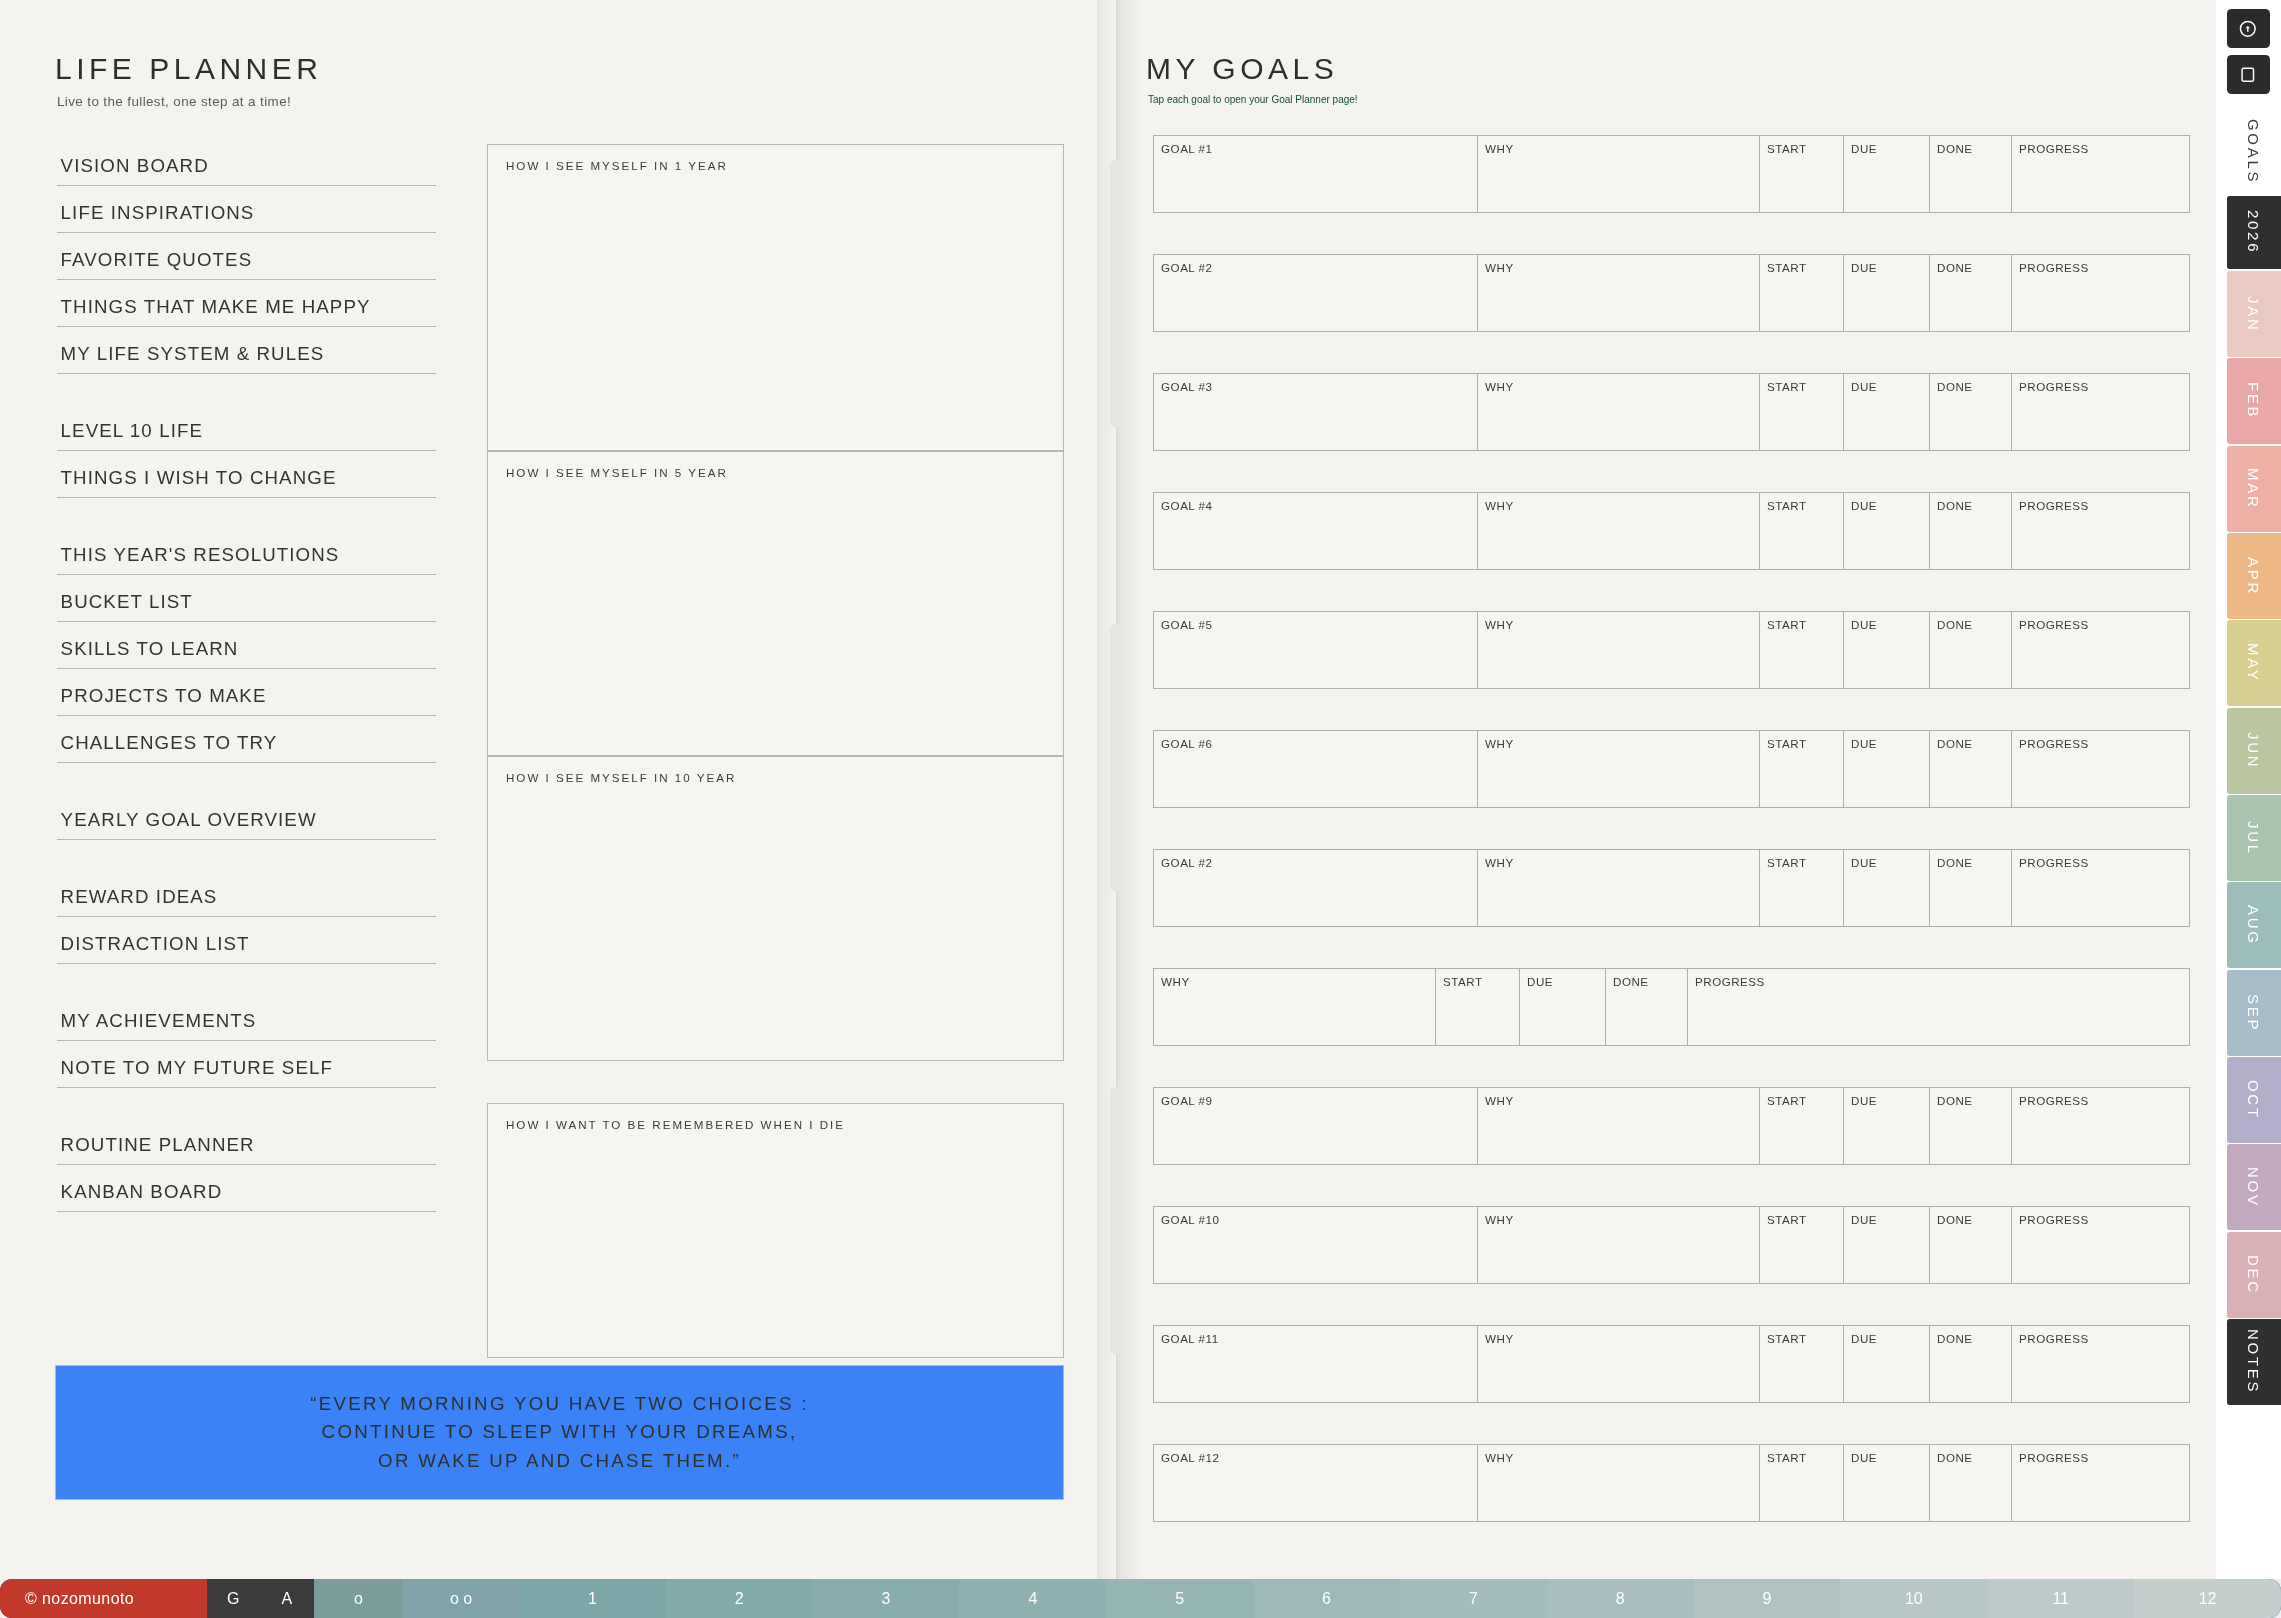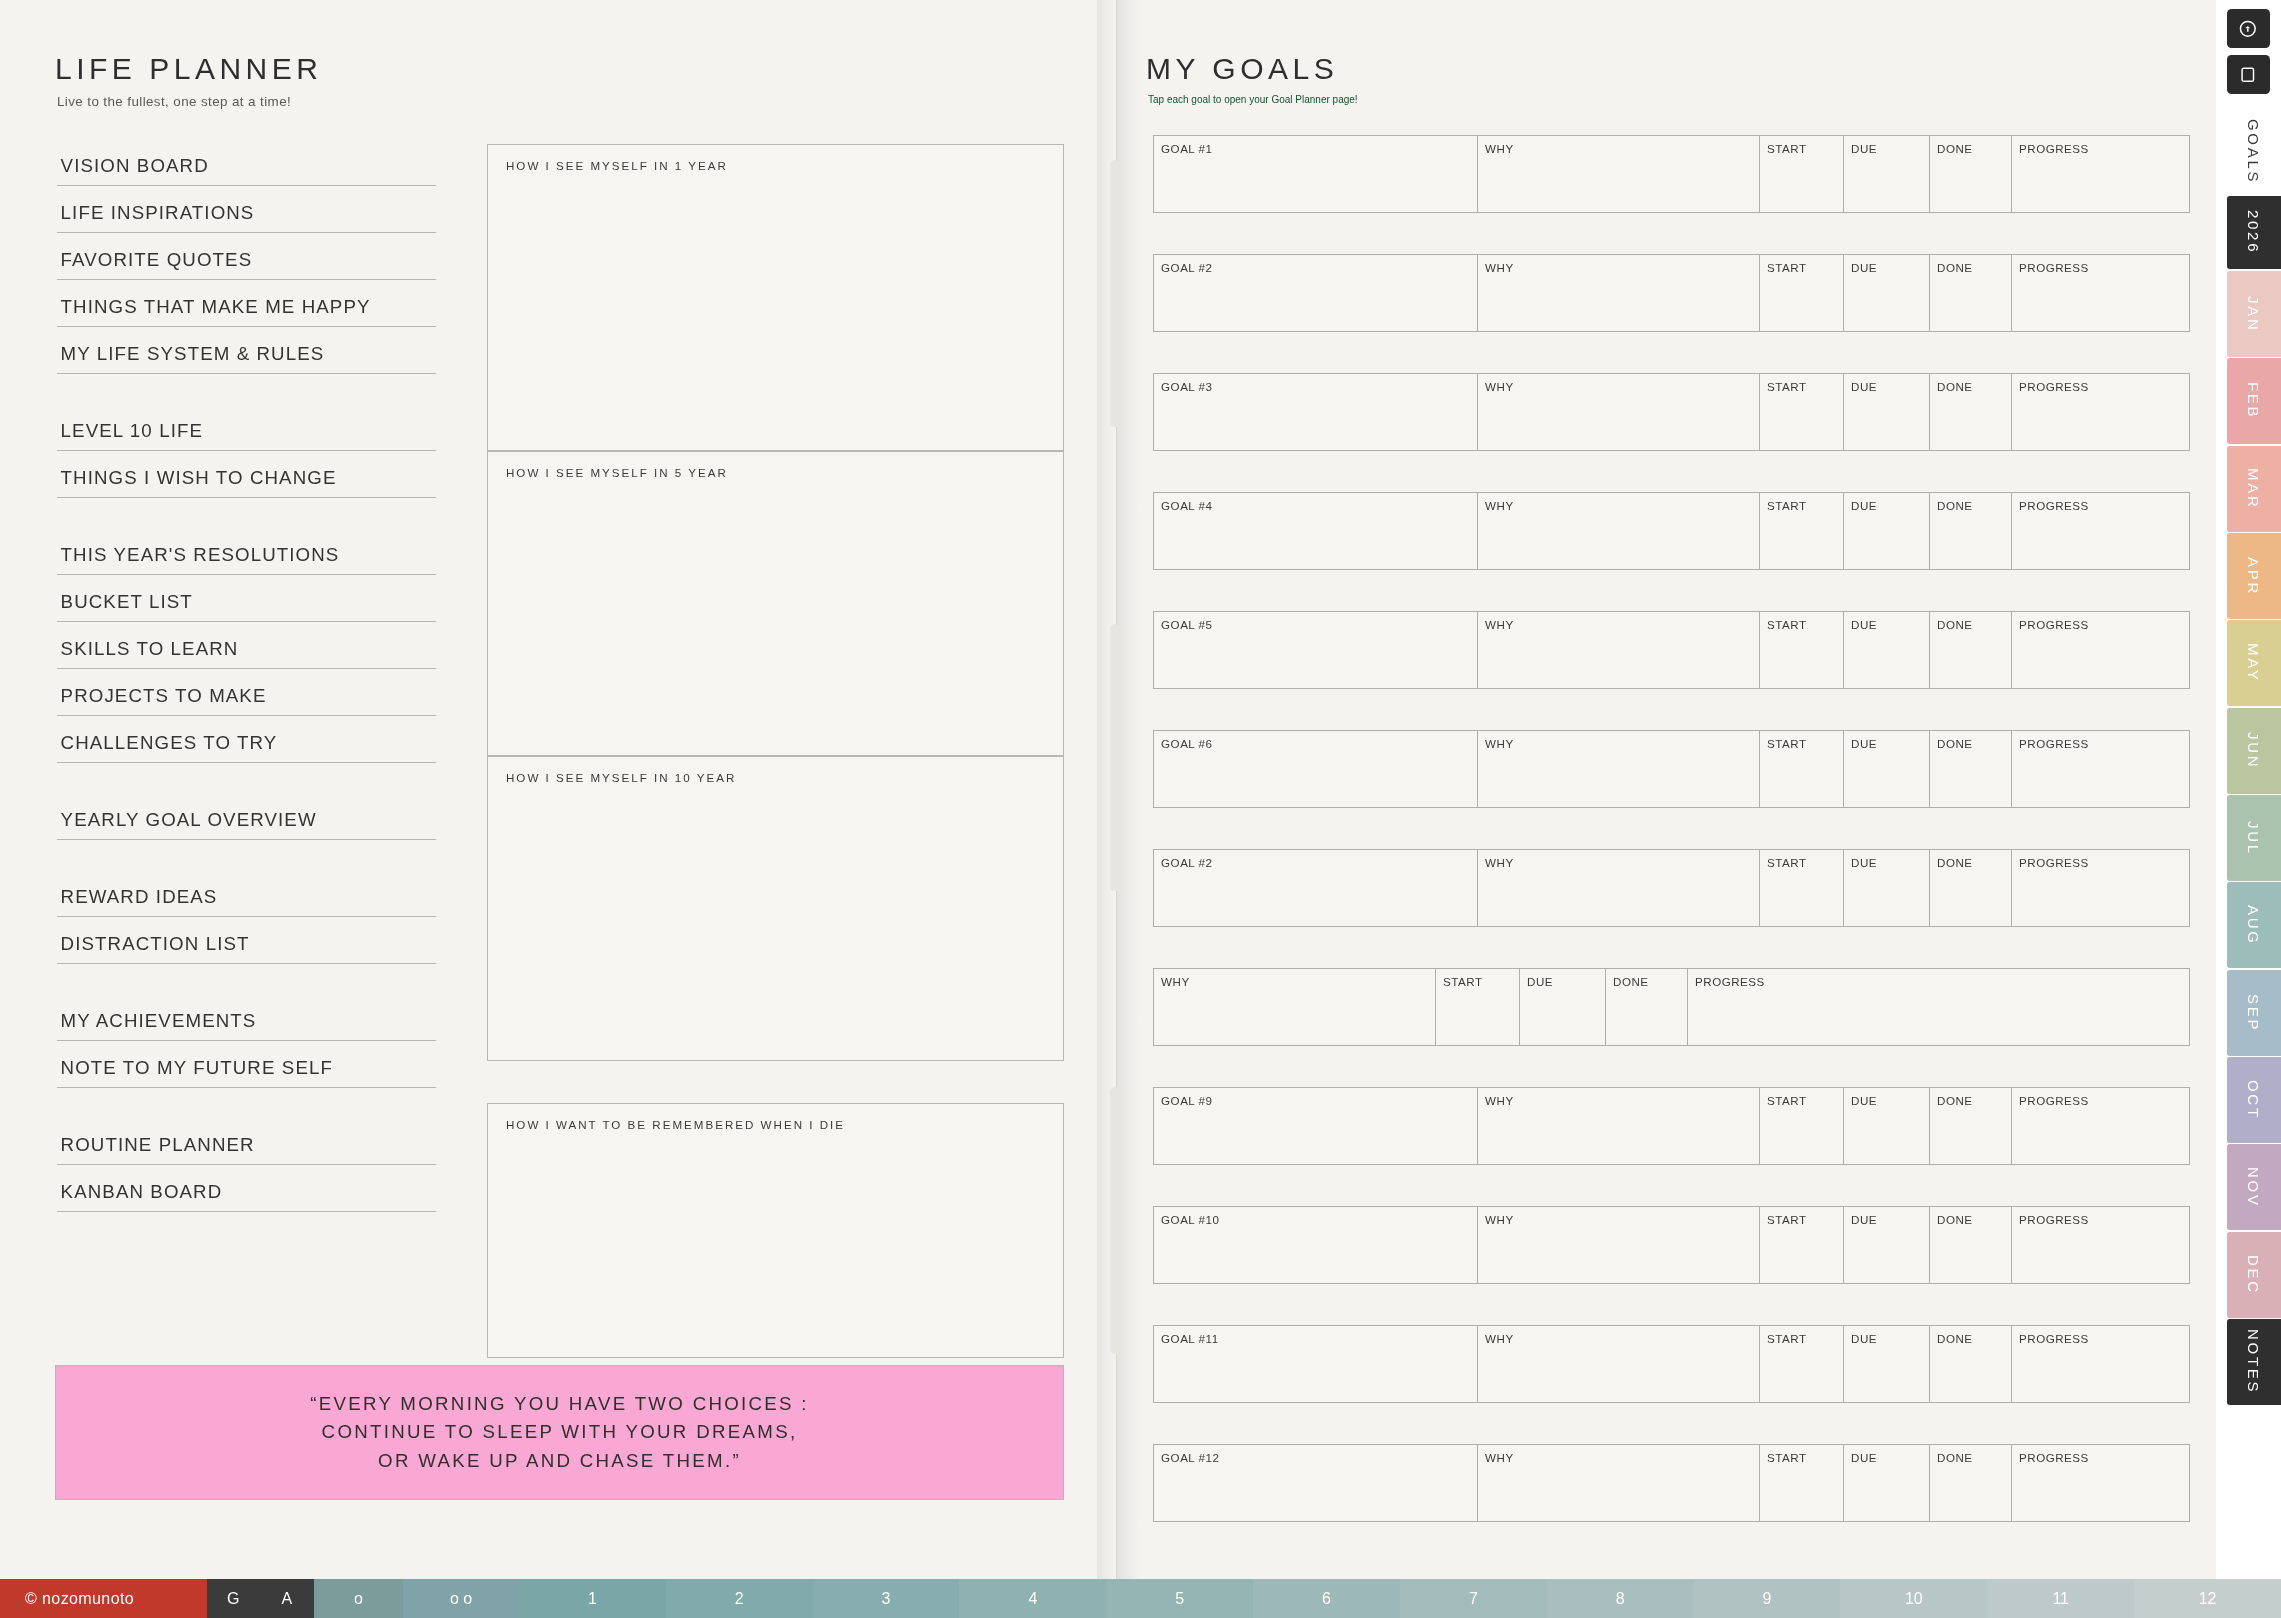--- a/index.html
+++ b/index.html
@@ -82,21 +82,21 @@
   }
   .vbox .vlabel {
     position: absolute; left: 18px; top: 14.3px;
     font-size: 11.6px; letter-spacing: 2px; color: #3a3a3a;
   }
 
   .quote-box {
     position: absolute; left: 55px; top: 1365px;
     width: 1009px; height: 135px;
     border: 0.9px solid #b9b7b2;
-    background: #f9a8d4;
+    background: #3b82f6;
     display: flex; align-items: center; justify-content: center;
   }
   .quote-text {
     text-align: center;
     font-size: 18.7px; letter-spacing: 2.3px; line-height: 1.5; color: #2f2f2f;
     white-space: pre-line;
   }
 
   
   .rp-title {
@@ -155,20 +155,21 @@
     color: #ffffff;
   }
 
   
   .bottombar {
     position: absolute; left: 0; top: 1579px;
     width: 2281px; height: 39px;
     background: #0c4a6e;
     display: flex; align-items: flex-end;
     overflow: hidden;
+    border-radius: 12px;
   }
   .bb-brand {
     width: 207px; height: 100%;
     background: #c0392b;
     color: #fff;
     display: flex; align-items: center; padding-left: 25px;
     font-size: 16px; letter-spacing: 0.4px;
   }
   .bb-ga {
     width: 107px; height: 100%;

